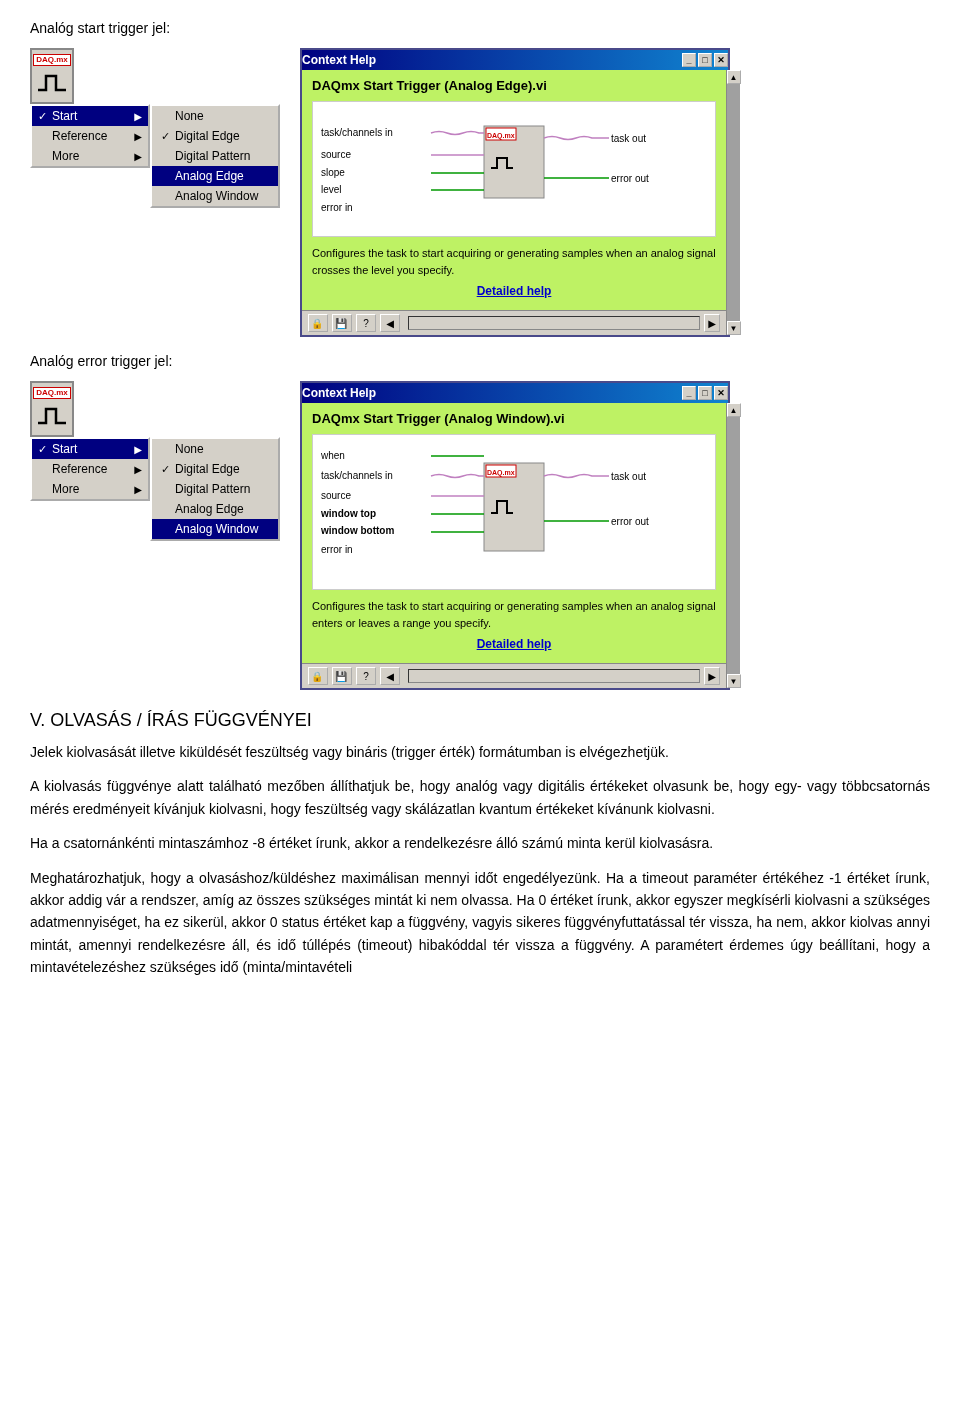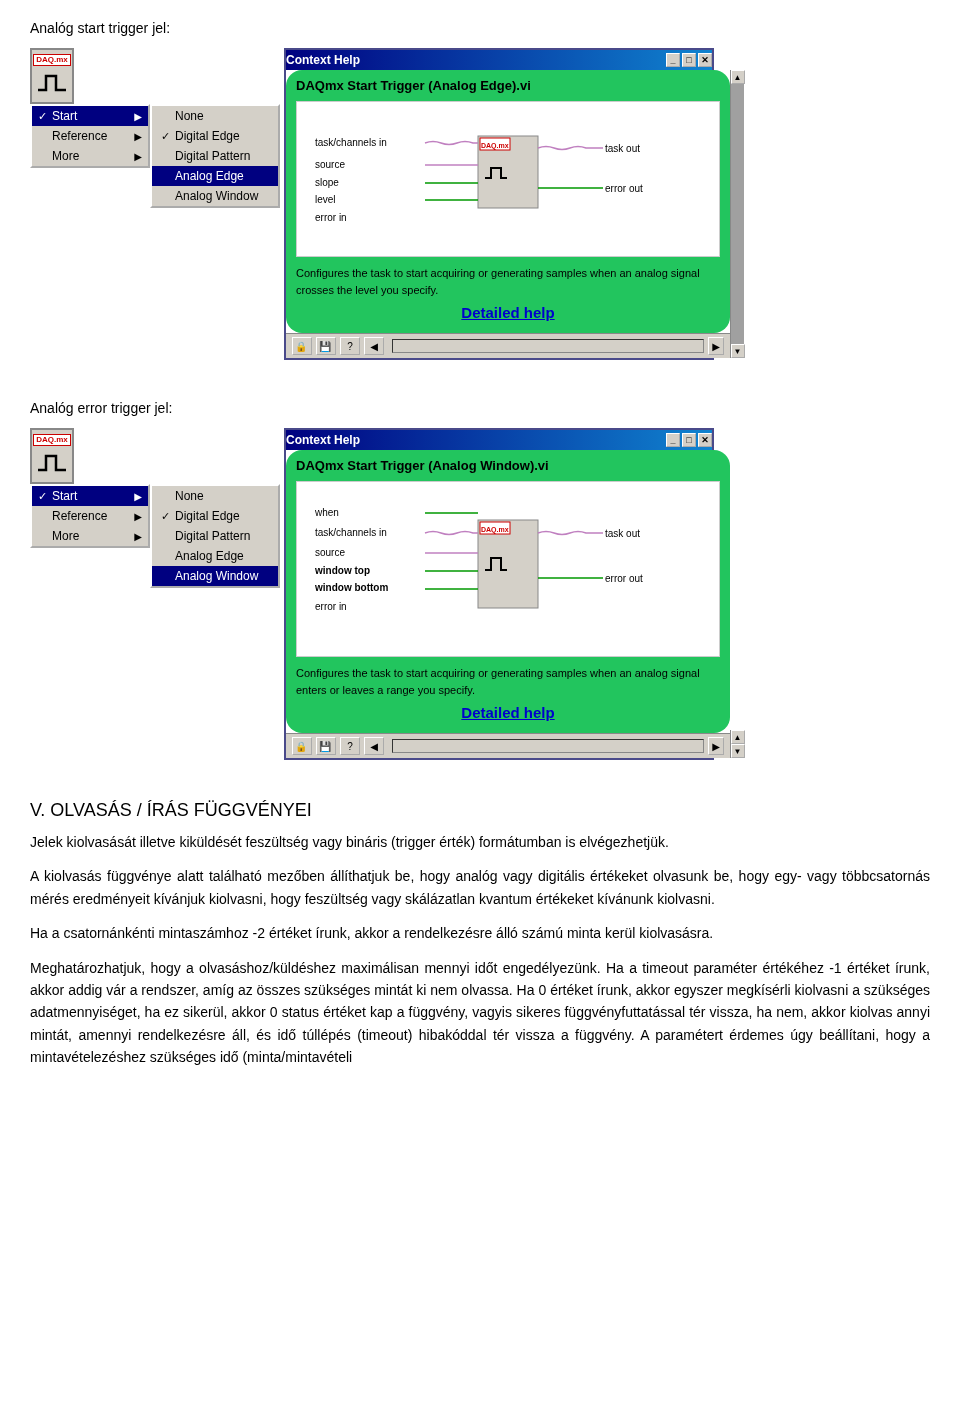--- a/index.html
+++ b/index.html
@@ -15,22 +15,22 @@
     .section-label {
       font-size: 14px;
       font-weight: normal;
       margin-bottom: 12px;
       margin-top: 0;
     }
 
     .demo-row {
       display: flex;
       align-items: flex-start;
-      margin-bottom: 40px;
-      gap: 4px;
+      margin-bottom: 16px;
+      gap: 20px;
     }
 
     
     .menu-widget {
       display: flex;
       align-items: flex-start;
       gap: 0;
       flex-shrink: 0;
     }
 
@@ -150,49 +150,48 @@
       display: flex;
       align-items: center;
       justify-content: center;
       cursor: pointer;
       color: #000;
       font-weight: bold;
     }
 
     .context-help-body {
       padding: 8px 10px;
-      background: #22c55e;
-      border-radius: 16px;
+      background: #bef264;
     }
 
     .help-vi-title {
       font-size: 13px;
       font-weight: bold;
       color: #000;
       margin-bottom: 8px;
     }
 
     .help-diagram {
       background: #fff;
       border: 1px solid #ccc;
-      padding: 16px;
+      padding: 6px;
       margin-bottom: 8px;
       font-size: 11px;
       position: relative;
     }
 
     .help-text {
       font-size: 11px;
       color: #000;
       line-height: 1.5;
       margin-bottom: 6px;
     }
 
     .help-link {
-      font-size: 15px;
+      font-size: 12px;
       color: #0000cc;
       text-decoration: underline;
       font-weight: bold;
       cursor: pointer;
       display: block;
       text-align: center;
       margin-bottom: 4px;
     }
 
     .context-help-footer {
@@ -462,21 +461,21 @@
 
   <div class="context-help">
     <div class="context-help-titlebar">
       <span>Context Help</span>
       <div class="titlebar-controls">
         <div class="title-btn">_</div>
         <div class="title-btn">□</div>
         <div class="title-btn">✕</div>
       </div>
     </div>
-    <div style="display:flex;align-items:flex-end;">
+    <div style="display:flex;">
       <div class="help-window-main">
         <div class="context-help-body">
           <div class="help-vi-title">DAQmx Start Trigger (Analog Window).vi</div>
 
           <div class="help-diagram">
             <svg width="390" height="140" viewBox="0 0 390 140">
 
               <text x="2" y="18" font-size="10" fill="#000">when</text>
               <text x="2" y="38" font-size="10" fill="#000">task/channels in</text>
               <text x="2" y="58" font-size="10" fill="#000">source</text>
@@ -522,14 +521,14 @@
         <div class="scroll-arrow">▼</div>
       </div>
     </div>
   </div>
 </div>
 
 <h2 class="main-section-title">V. OLVASÁS / ÍRÁS FÜGGVÉNYEI</h2>
 
 <p class="main-text">Jelek kiolvasását illetve kiküldését feszültség vagy bináris (trigger érték) formátumban is elvégezhetjük.</p>
 <p class="main-text">A kiolvasás függvénye alatt található mezőben állíthatjuk be, hogy analóg vagy digitális értékeket olvasunk be, hogy egy- vagy többcsatornás mérés eredményeit kívánjuk kiolvasni, hogy feszültség vagy skálázatlan kvantum értékeket kívánunk kiolvasni.</p>
-<p class="main-text">Ha a csatornánkénti mintaszámhoz -2 értéket írunk, akkor a rendelkezésre álló számú minta kerül kiolvasásra.</p>
+<p class="main-text">Ha a csatornánkénti mintaszámhoz -8 értéket írunk, akkor a rendelkezésre álló számú minta kerül kiolvasásra.</p>
 <p class="main-text">Meghatározhatjuk, hogy a olvasáshoz/küldéshez maximálisan mennyi időt engedélyezünk. Ha a timeout paraméter értékéhez -1 értéket írunk, akkor addig vár a rendszer, amíg az összes szükséges mintát ki nem olvassa. Ha 0 értéket írunk, akkor egyszer megkísérli kiolvasni a szükséges adatmennyiséget, ha ez sikerül, akkor 0 status értéket kap a függvény, vagyis sikeres függvényfuttatással tér vissza, ha nem, akkor kiolvas annyi mintát, amennyi rendelkezésre áll, és idő túllépés (timeout) hibakóddal tér vissza a függvény. A paramétert érdemes úgy beállítani, hogy a mintavételezéshez szükséges idő (minta/mintavételi</p>
 
 </body></html>

